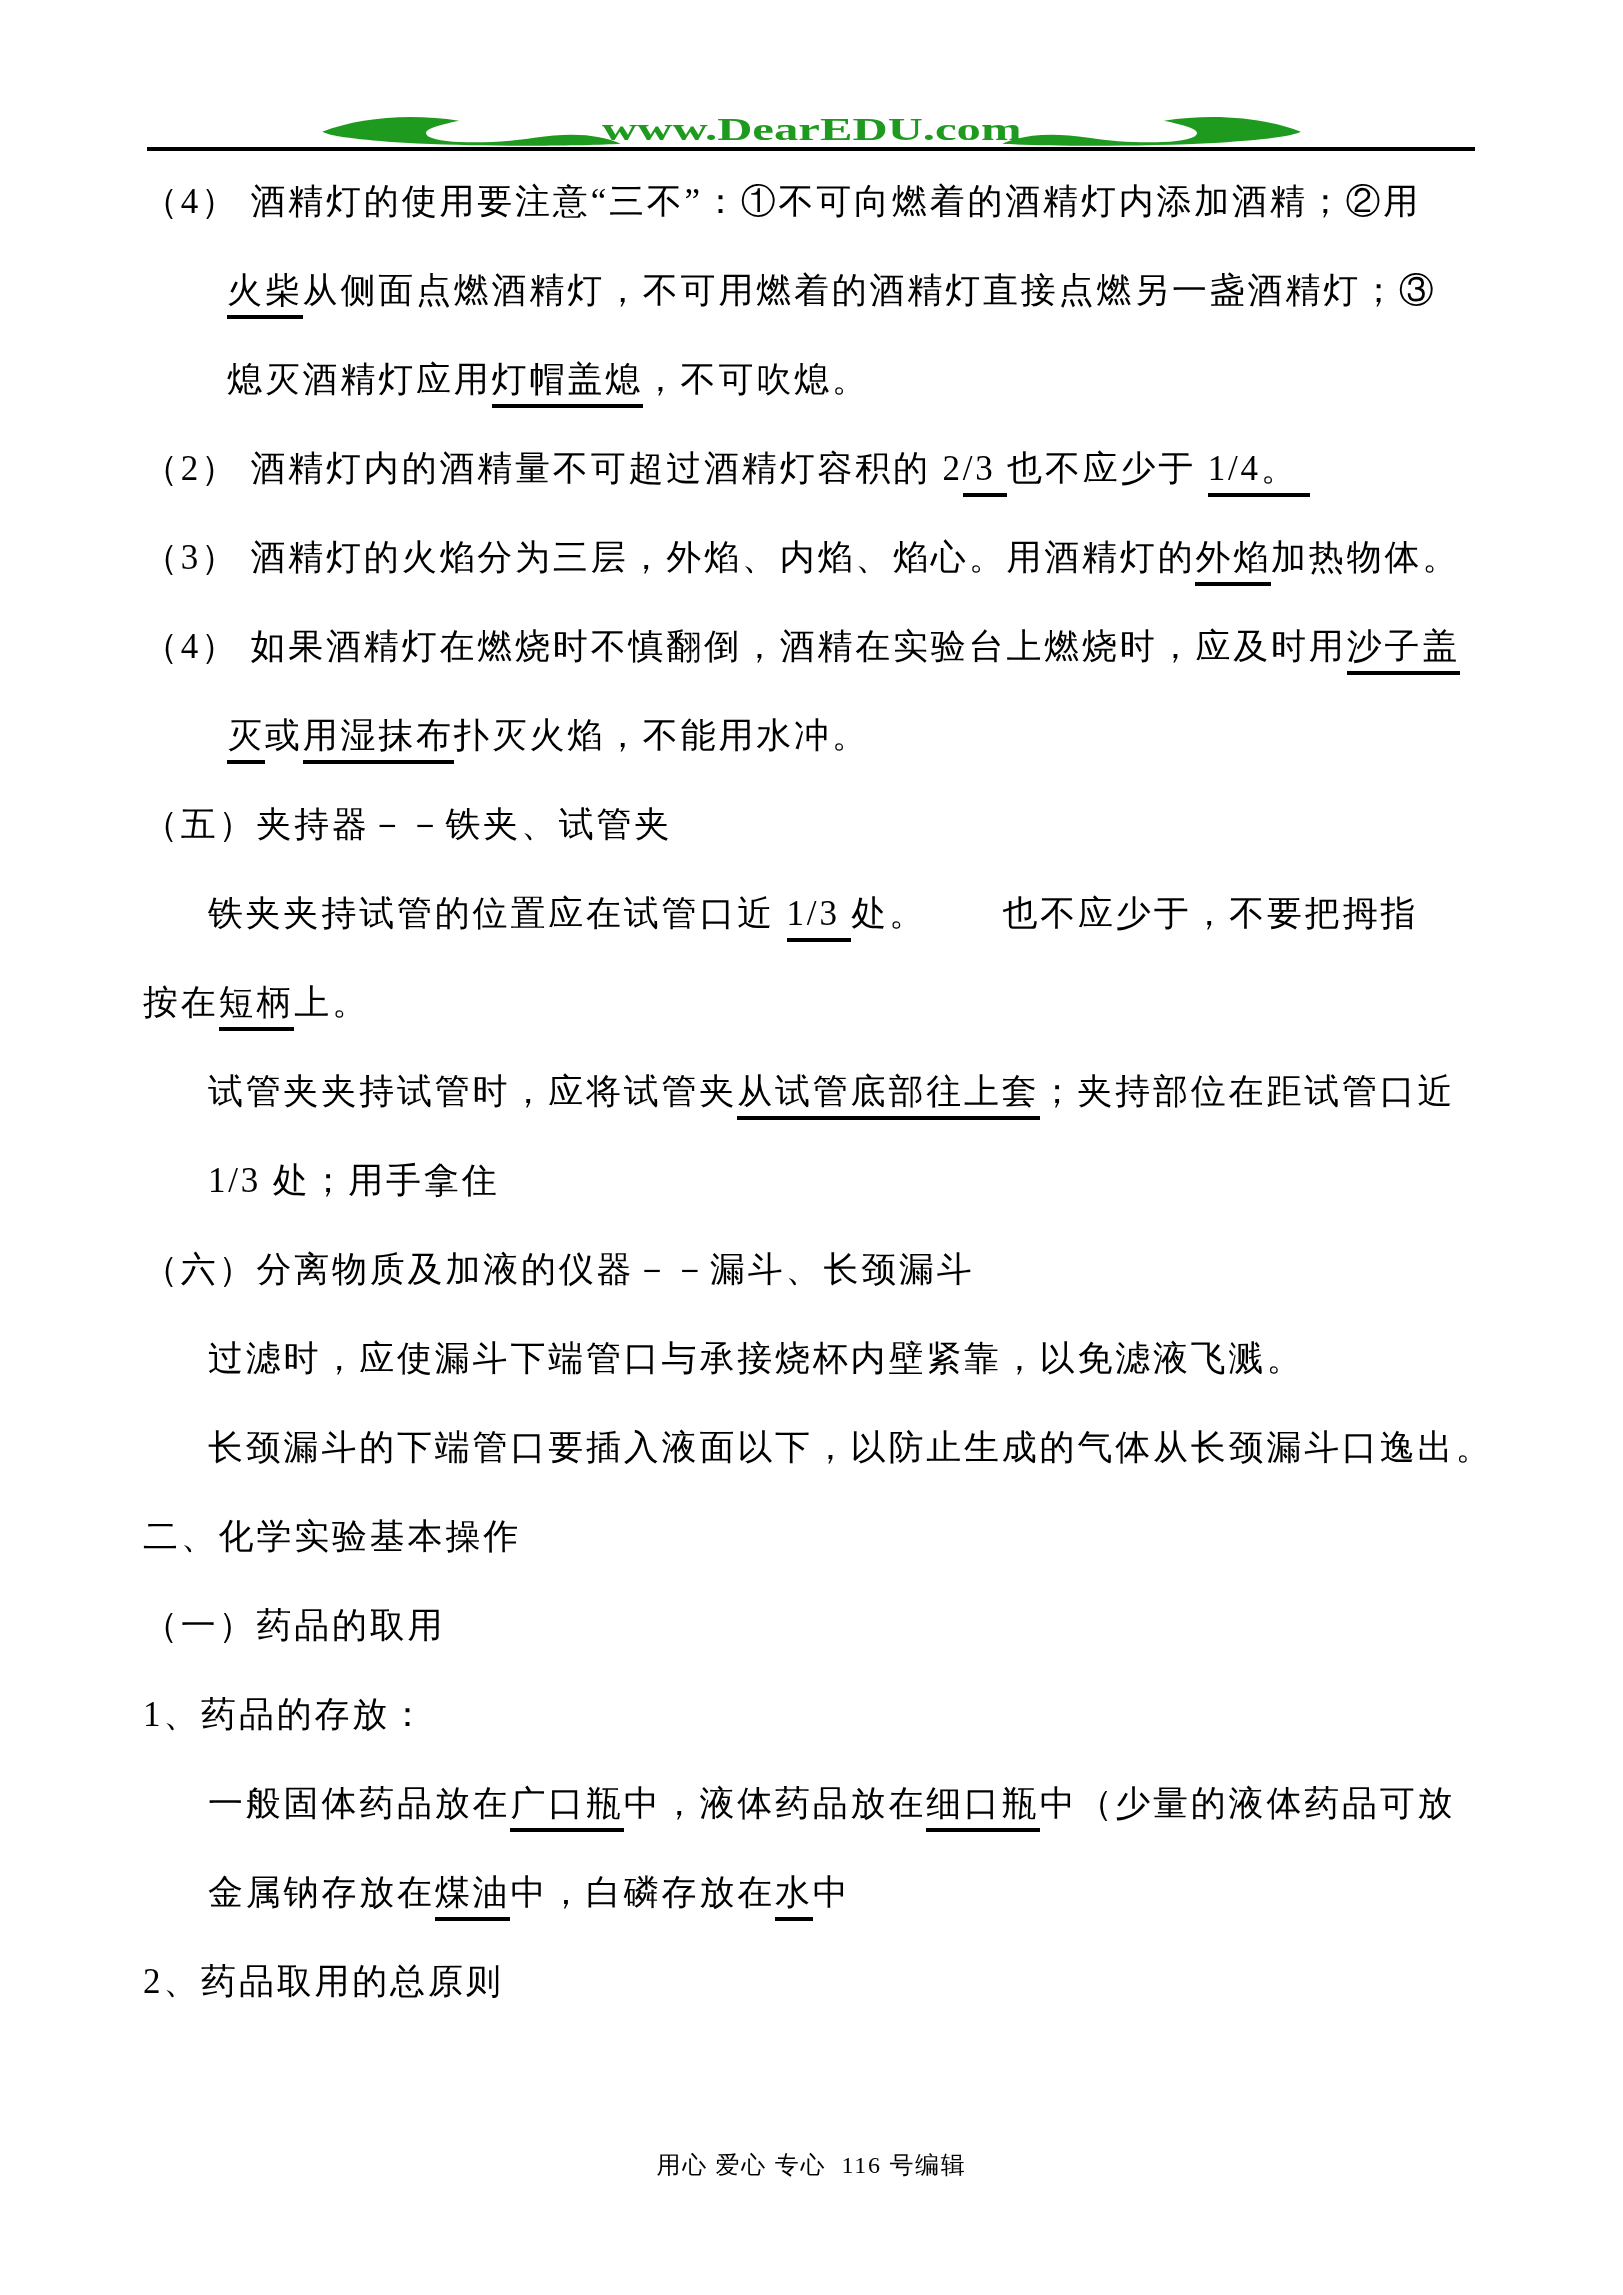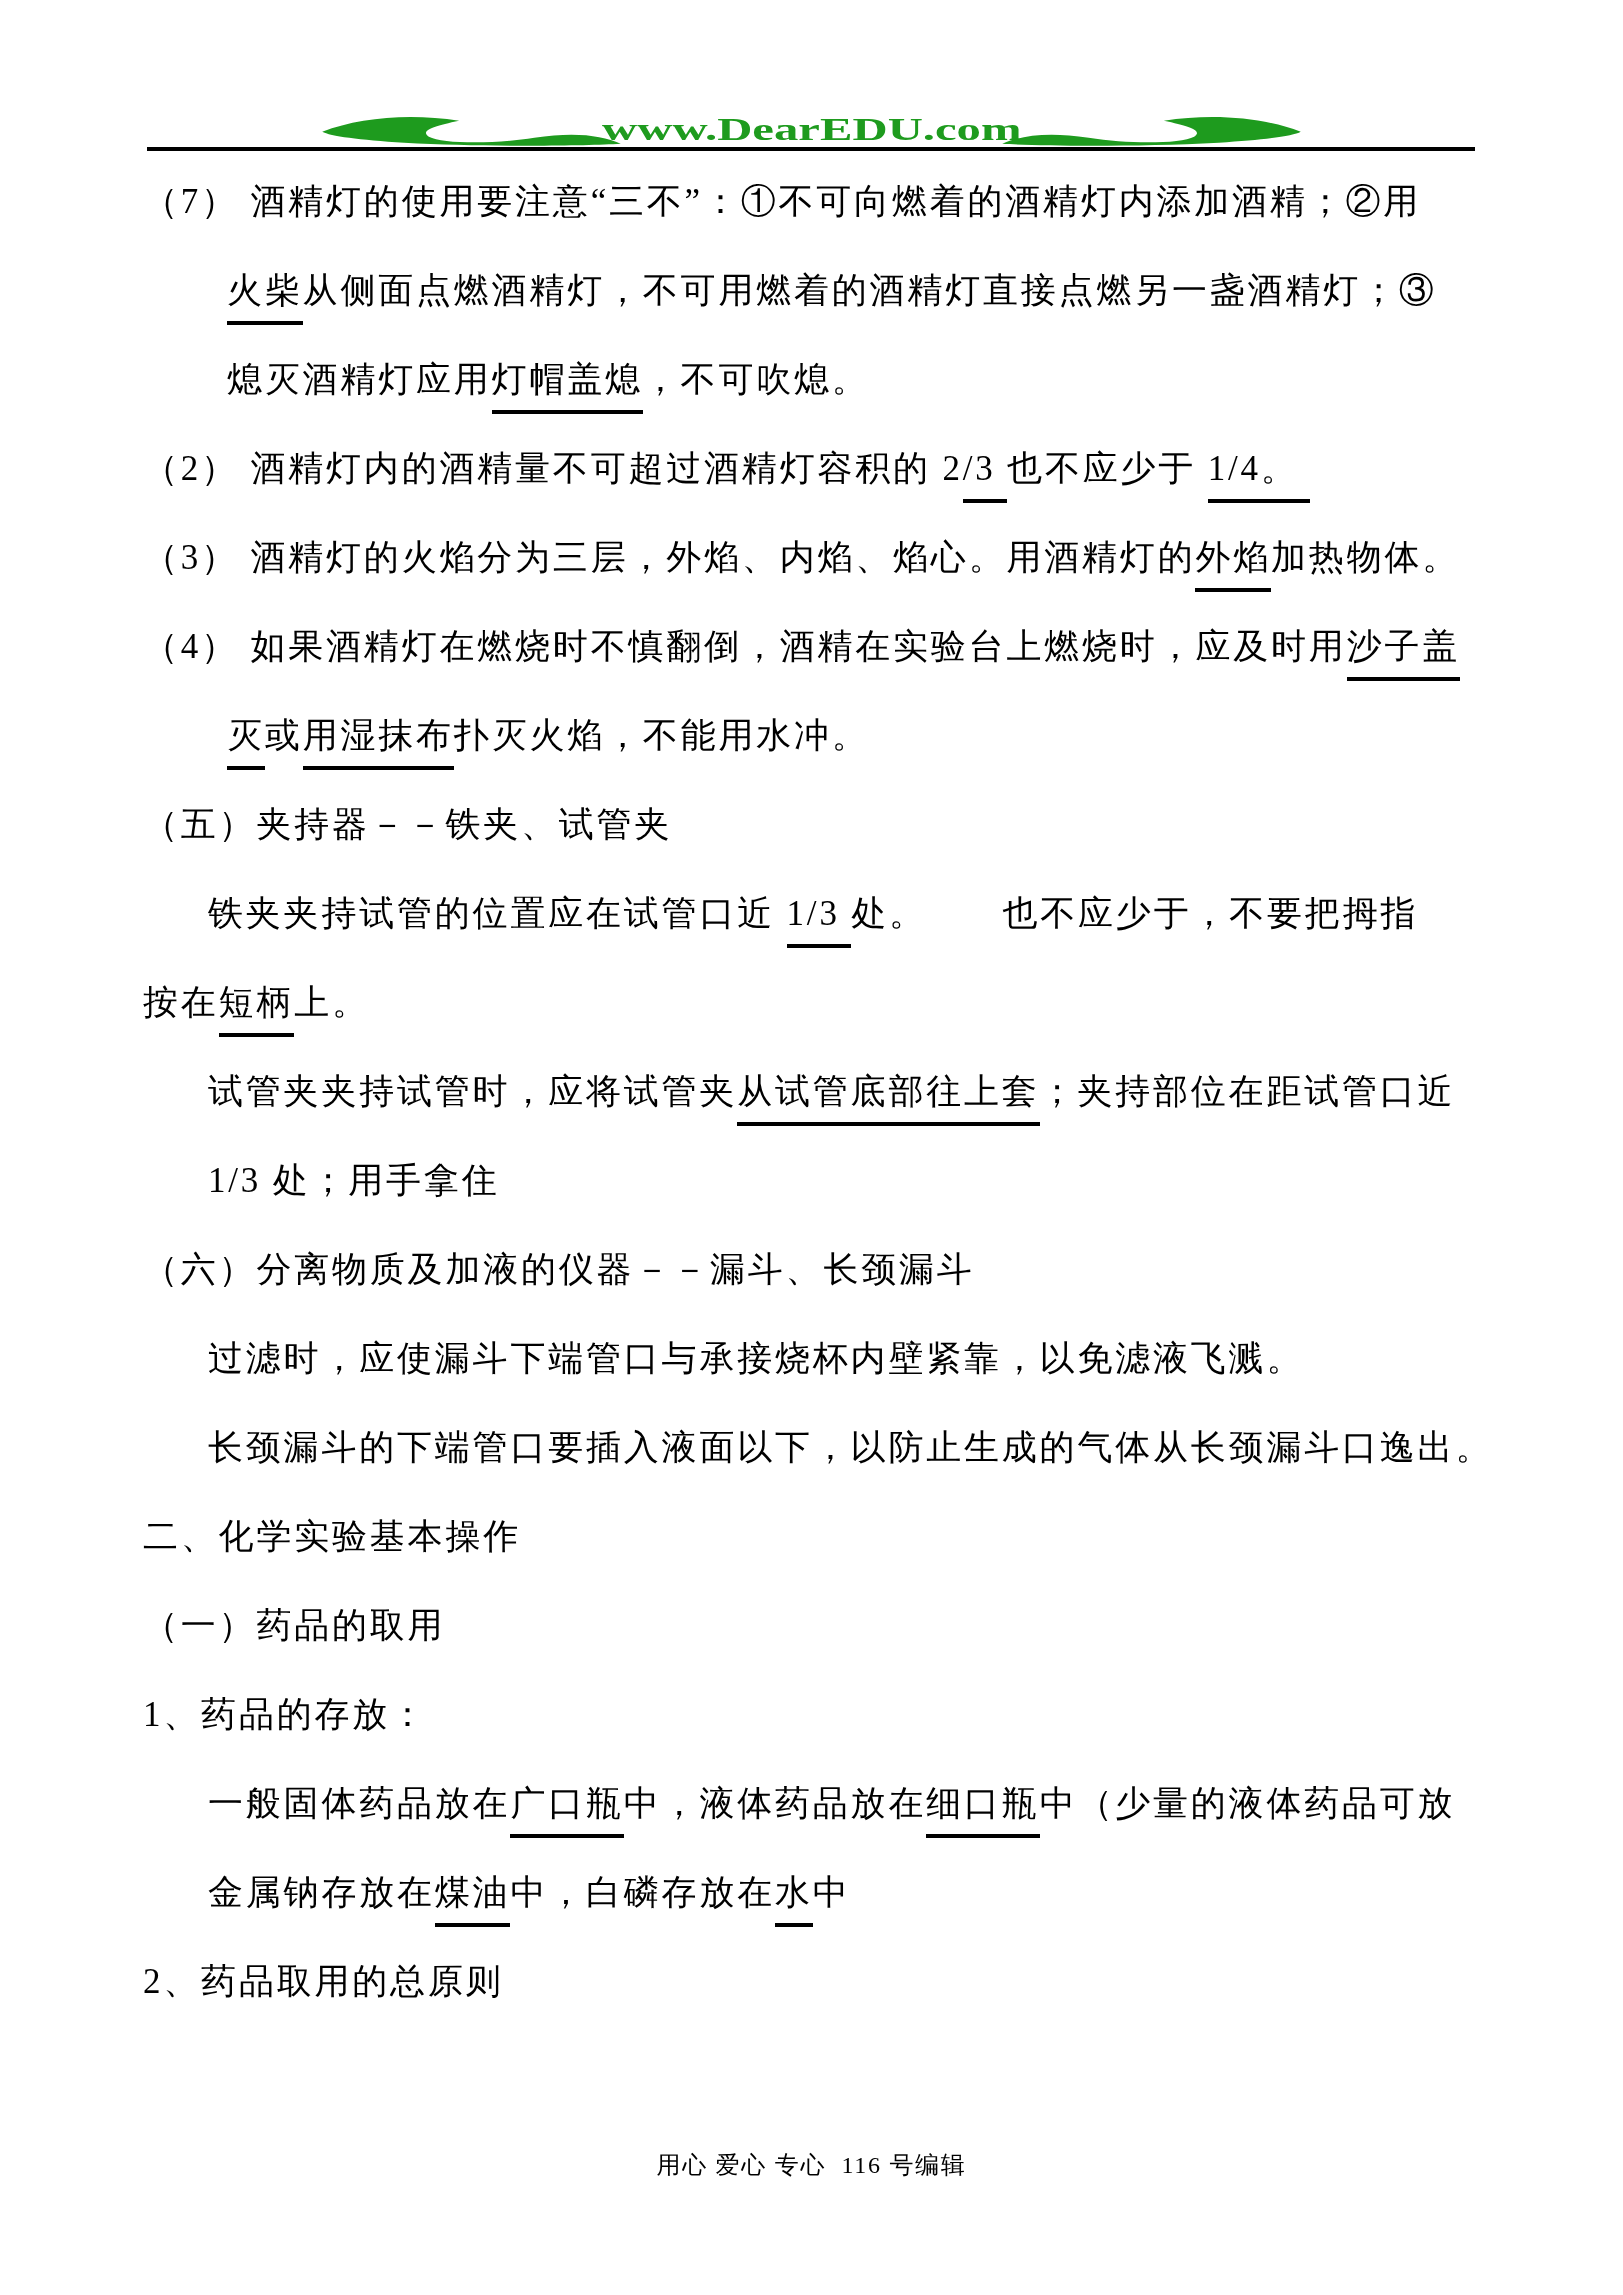--- a/index.html
+++ b/index.html
@@ -50,21 +50,21 @@
   .line {
     font-size: 35px;
     line-height: 89px;
     letter-spacing: 2.8px;
     white-space: pre-wrap;
   }
   .indent-0 { padding-left: 143px; }
   .indent-1 { padding-left: 227px; }
   .indent-2 { padding-left: 208px; }
   .run { border-bottom: 0 solid transparent; }
-  .run.u { border-bottom: 4.5px solid #000000; padding-bottom: 11px; }
+  .run.u { border-bottom: 4.5px solid #000000; padding-bottom: 5px; }
 
   
   .footer {
     position: absolute;
     top: 2138px; left: 0;
     width: 100%;
     text-align: center;
     font-size: 24px;
     line-height: 54px;
     letter-spacing: 1.7px;
@@ -82,21 +82,21 @@
     </svg>
     <span class="logo-text">www.DearEDU.com</span>
     <svg class="swoosh" viewBox="0 0 540 60" preserveAspectRatio="none" style="transform: scale(-1,1);">
       <path d="M4 34 C70 8 160 0 248 14 C200 24 178 33 194 43 C218 56 310 57 382 45 C452 34 502 40 536 56 C470 60 300 62 150 54 C70 49 18 42 4 34 Z" fill="#1e9b1e"></path>
     </svg>
   </div>
 
   <div class="header-rule"></div>
 
   <div class="doc-lines">
-      <div class="line indent-0"><span class="run">（7） 酒精灯的使用要注意“三不”：①不可向燃着的酒精灯内添加酒精；②用</span></div>
+      <div class="line indent-0"><span class="run">（4） 酒精灯的使用要注意“三不”：①不可向燃着的酒精灯内添加酒精；②用</span></div>
       <div class="line indent-1"><span class="run u">火柴</span><span class="run">从侧面点燃酒精灯，不可用燃着的酒精灯直接点燃另一盏酒精灯；③</span></div>
       <div class="line indent-1"><span class="run">熄灭酒精灯应用</span><span class="run u">灯帽盖熄</span><span class="run">，不可吹熄。</span></div>
       <div class="line indent-0"><span class="run">（2） 酒精灯内的酒精量不可超过酒精灯容积的 2</span><span class="run u">/3 </span><span class="run">也不应少于 </span><span class="run u">1/4。 </span></div>
       <div class="line indent-0"><span class="run">（3） 酒精灯的火焰分为三层，外焰、内焰、焰心。用酒精灯的</span><span class="run u">外焰</span><span class="run">加热物体。</span></div>
       <div class="line indent-0"><span class="run">（4） 如果酒精灯在燃烧时不慎翻倒，酒精在实验台上燃烧时，应及时用</span><span class="run u">沙子盖</span></div>
       <div class="line indent-1"><span class="run u">灭</span><span class="run">或</span><span class="run u">用湿抹布</span><span class="run">扑灭火焰，不能用水冲。</span></div>
       <div class="line indent-0"><span class="run">（五）夹持器－－铁夹、试管夹</span></div>
       <div class="line indent-2"><span class="run">铁夹夹持试管的位置应在试管口近 </span><span class="run u">1/3 </span><span class="run">处。　　也不应少于，不要把拇指</span></div>
       <div class="line indent-0"><span class="run">按在</span><span class="run u">短柄</span><span class="run">上。</span></div>
       <div class="line indent-2"><span class="run">试管夹夹持试管时，应将试管夹</span><span class="run u">从试管底部往上套</span><span class="run">；夹持部位在距试管口近</span></div>

